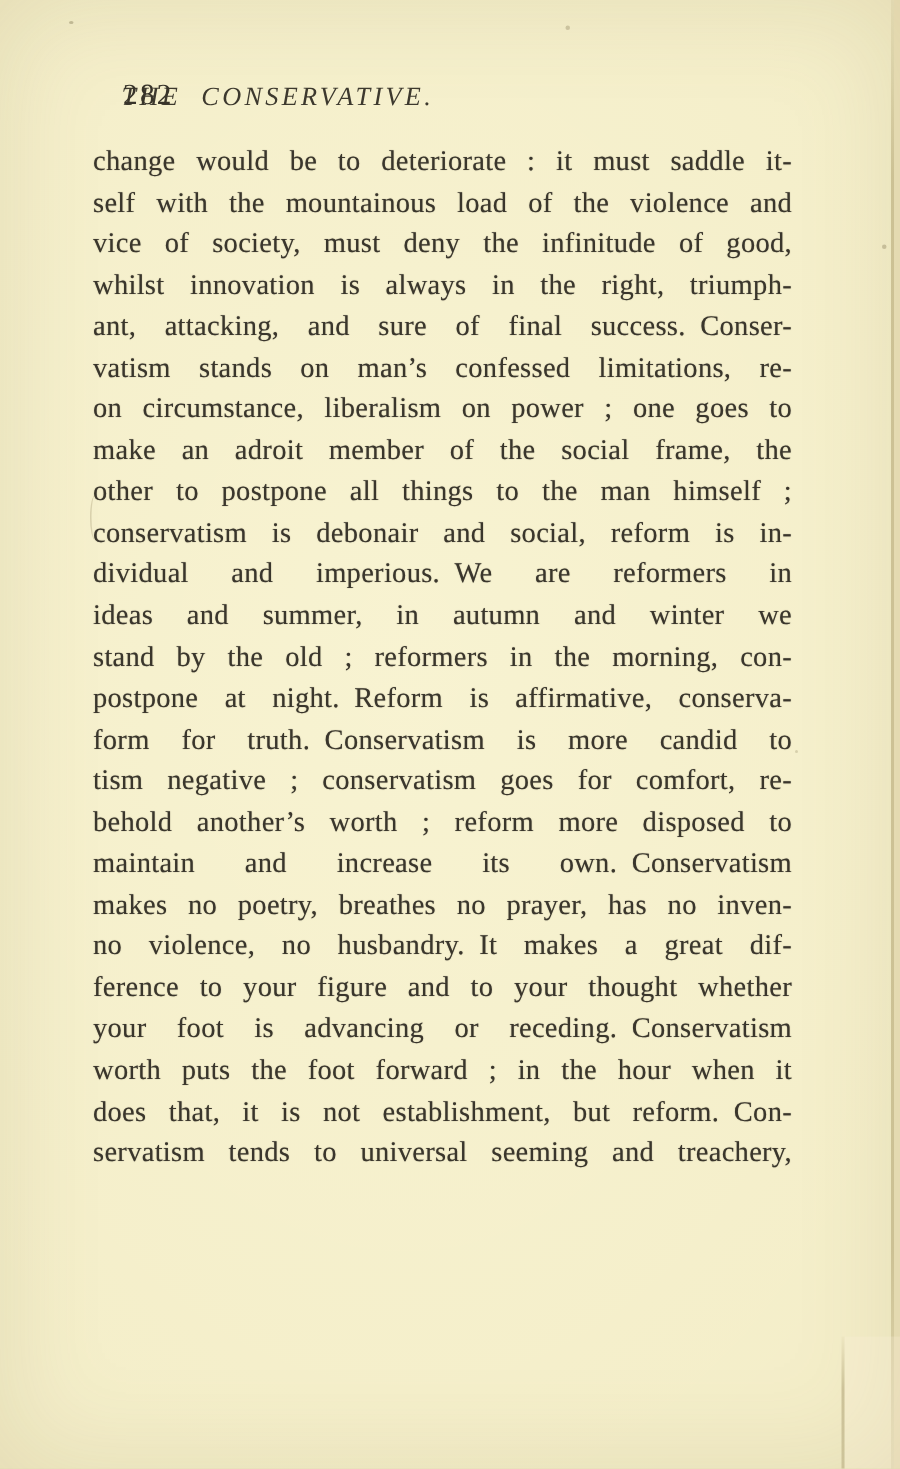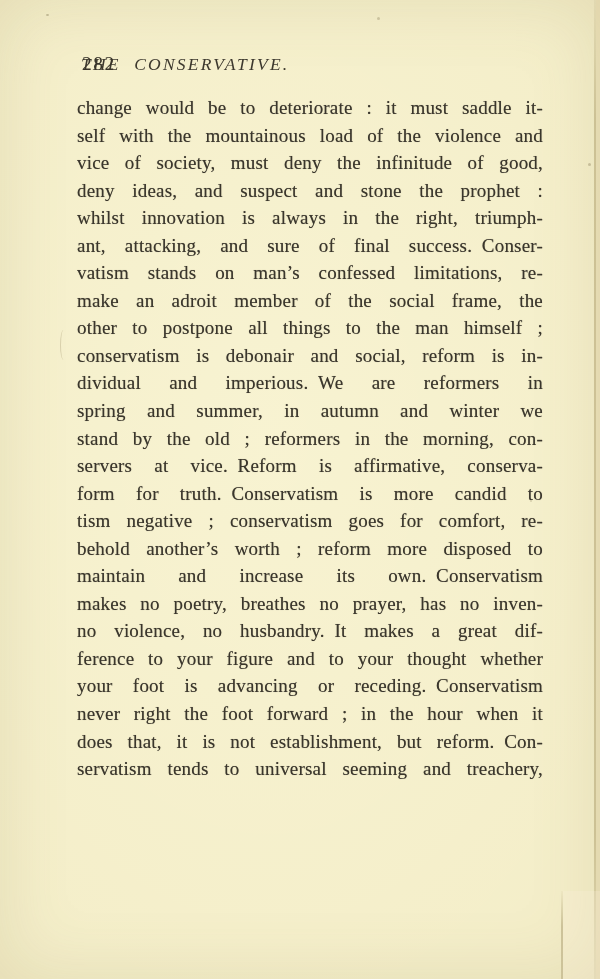--- a/index.html
+++ b/index.html
@@ -46,21 +46,21 @@
     font-size: 17.5px;
     letter-spacing: 2.2px;
     word-spacing: 7px;
     padding-top: 1px;
     color: #3d392e;
   }
   
   .bodytext {
     position: absolute;
     top: 94px;
-    left: 77px;
+    left: 62px;
     width: 466px;
   }
   .ln {
     height: 27.55px;
     line-height: 27.55px;
     font-size: 19px;
     text-align: justify;
     text-align-last: justify;
     text-justify: inter-word;
     white-space: pre-wrap;
@@ -134,40 +134,40 @@
 
   <div class="header">
     <span class="pagenum">282</span>
     <span class="runtitle">THE CONSERVATIVE.</span>
   </div>
 
   <div class="bodytext">
     <div class="ln">change would be to deteriorate : it must saddle it-</div>
     <div class="ln">self with the mountainous load of the violence and</div>
     <div class="ln">vice of society, must deny the infinitude of good,</div>
-    <div class="ln">deny ideas, and suspect and stone the prophet :</div>
     <div class="ln">whilst innovation is always in the right, triumph-</div>
     <div class="ln">ant, attacking, and sure of final success. Conser-</div>
     <div class="ln">vatism stands on man’s confessed limitations, re-</div>
+    <div class="ln">on circumstance, liberalism on power ; one goes to</div>
     <div class="ln">make an adroit member of the social frame, the</div>
     <div class="ln">other to postpone all things to the man himself ;</div>
     <div class="ln">conservatism is debonair and social, reform is in-</div>
     <div class="ln">dividual and imperious. We are reformers in</div>
-    <div class="ln">spring and summer, in autumn and winter we</div>
+    <div class="ln">ideas and summer, in autumn and winter we</div>
     <div class="ln">stand by the old ; reformers in the morning, con-</div>
-    <div class="ln">servers at vice. Reform is affirmative, conserva-</div>
+    <div class="ln">postpone at night. Reform is affirmative, conserva-</div>
     <div class="ln">form for truth. Conservatism is more candid to</div>
     <div class="ln">tism negative ; conservatism goes for comfort, re-</div>
     <div class="ln">behold another’s worth ; reform more disposed to</div>
     <div class="ln">maintain and increase its own. Conservatism</div>
     <div class="ln">makes no poetry, breathes no prayer, has no inven-</div>
     <div class="ln">no violence, no husbandry. It makes a great dif-</div>
     <div class="ln">ference to your figure and to your thought whether</div>
     <div class="ln">your foot is advancing or receding. Conservatism</div>
-    <div class="ln">never right the foot forward ; in the hour when it</div>
+    <div class="ln">worth puts the foot forward ; in the hour when it</div>
     <div class="ln">does that, it is not establishment, but reform. Con-</div>
     <div class="ln">servatism tends to universal seeming and treachery,</div>
   </div>
 
   <div class="edge-right-band"></div>
   <div class="edge-right"></div>
   <div class="band-bottom-right"></div>
   <div class="crease-bottom-right"></div>
   <div class="speck s1"></div>
   <div class="speck s2"></div>

